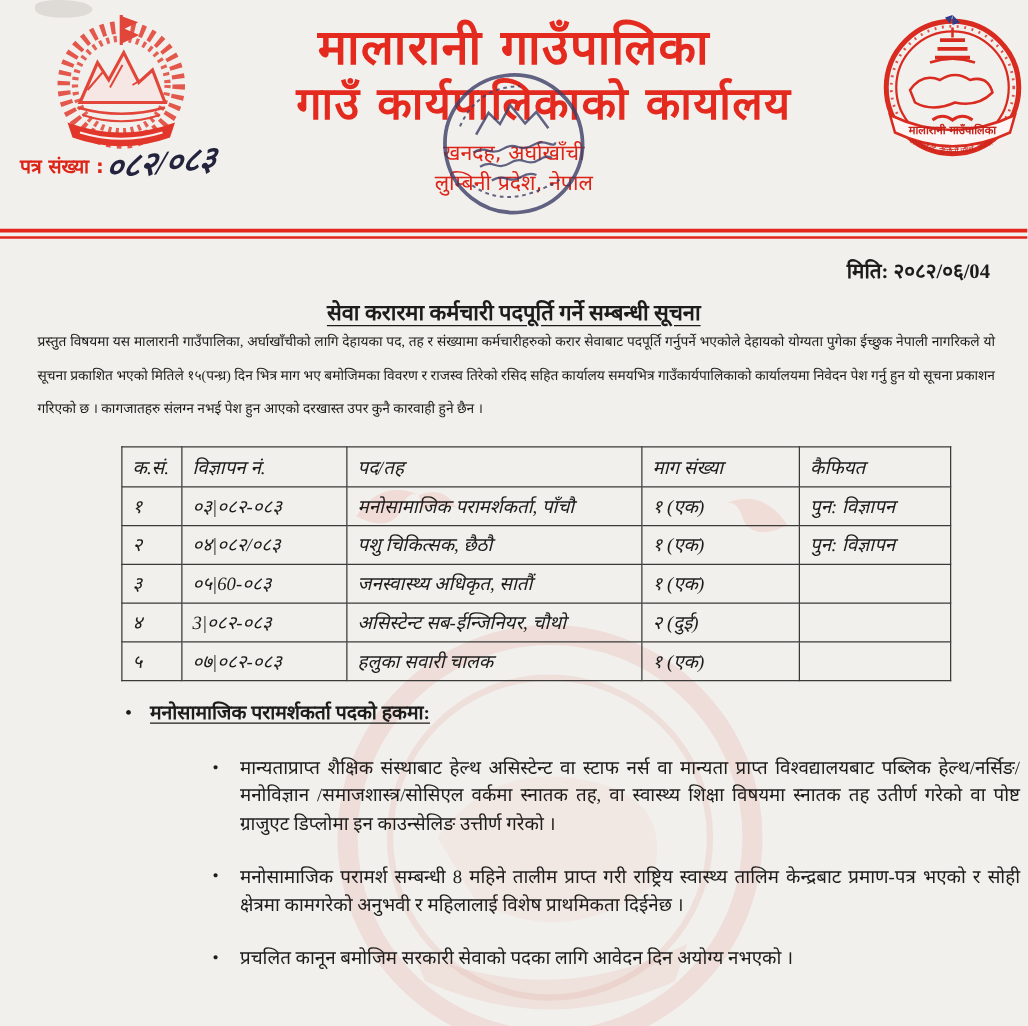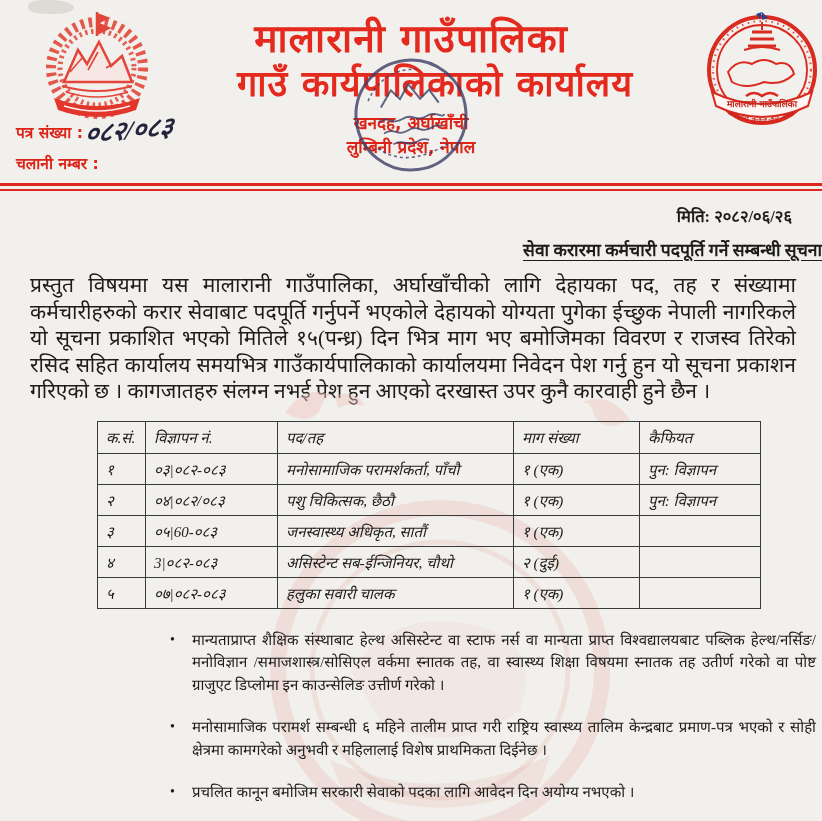--- a/index.html
+++ b/index.html
@@ -13,36 +13,36 @@
 
   
   .hdr{position:relative;height:196px;}
   .emblem-left{position:absolute;left:26px;top:6px;width:142px;height:122px;}
   .seal-right{position:absolute;right:0px;top:6px;width:120px;height:136px;}
   .stamp{position:absolute;left:348px;top:52px;width:126px;height:126px;opacity:.8;transform:rotate(-7deg);}
   .title-wrap{position:absolute;left:0;right:0;top:16px;text-align:center;
     font-family:"DejaVu Sans", sans-serif;color:#e42a1e;}
   .title1{font-size:39px;font-weight:bold;line-height:46px;letter-spacing:1px;}
   .title2{font-size:36px;font-weight:bold;line-height:44px;letter-spacing:1px;padding-left:48px;}
-  .addr{font-size:17px;font-weight:bold;line-height:24px;color:#dd2418;}
+  .addr{font-size:17px;font-weight:normal;line-height:24px;color:#dd2418;}
   .meta{position:absolute;left:16px;top:118px;font-family:"DejaVu Sans", sans-serif;
     color:#dd2418;font-weight:bold;font-size:15.5px;line-height:30px;white-space:nowrap;}
   .hand{display:inline-block;font-family:"Liberation Serif", serif;font-style:italic;
     font-weight:bold;color:#23233d;font-size:26px;transform:rotate(-5deg) skewX(-10deg);
     vertical-align:middle;margin-left:2px;position:relative;top:-3px;}
   .redline{position:absolute;left:0;right:0;top:183px;height:3px;
     border-top:3px solid #e2261b;border-bottom:2px solid #e2261b;}
   .smudge{position:absolute;left:28px;top:0;width:46px;height:14px;background:#b9b4ae;
     opacity:.35;border-radius:40% 60% 50% 50%;}
 
   
   .dateline{text-align:right;padding:8px 30px 0 0;font-size:16.5px;font-weight:bold;}
-  .notice-title{text-align:right;margin-top:10px;font-size:17.5px;font-weight:bold;
+  .notice-title{text-align:center;margin-top:10px;font-size:17.5px;font-weight:bold;
     text-decoration:underline;text-underline-offset:4px;}
-  .para{margin:11px 26px 0 30px;font-size:21px;line-height:26.5px;text-align:justify;}
+  .para{margin:0 26px 0 30px;font-size:11px;line-height:26.5px;text-align:justify;}
 
   table.vac{border-collapse:collapse;margin:16px 0 0 97px;table-layout:fixed;
     background:transparent;position:relative;z-index:2;}
   table.vac th, table.vac td{border:1.6px solid #3a3a38;padding:2px 8px;
     font-size:15px;text-align:left;vertical-align:middle;height:26px;font-weight:normal;font-style:italic;}
   table.vac th{height:27px;}
   col.c0{width:48px;}col.c1{width:132px;}col.c2{width:236px;}col.c3{width:126px;}col.c4{width:121px;}
 
   .quals{margin:12px 0 0 100px;position:relative;z-index:2;}
   .q-head{font-size:17px;font-weight:bold;text-decoration:underline;
@@ -133,29 +133,26 @@
         <path d="M42,90 q6,-3 12,0 q6,3 12,0 q6,-3 12,0" stroke-width="1.8"></path>
         <path d="M22,44 Q40,14 74,18" stroke-width="1.6" stroke-dasharray="3 3"></path>
         <path d="M26,92 Q52,116 96,96" stroke-width="1.6" stroke-dasharray="3 3"></path>
       </g>
     </svg>
 
     <div class="meta">
       <div>
         <span>पत्र संख्या :</span><span class="hand">०८२/०८३</span>
       </div>
-      <div>
-        <span>चलानी नम्बर :</span>
-      </div>
     </div>
 
     <div class="redline"></div>
   </div>
 
-  <div class="dateline">मिति: २०८२/०६/२६</div>
+  <div class="dateline">मिति: २०८२/०६/04</div>
 
   <div class="notice-title">सेवा करारमा कर्मचारी पदपूर्ति गर्ने सम्बन्धी सूचना</div>
 
   <div class="para">प्रस्तुत विषयमा यस मालारानी गाउँपालिका, अर्घाखाँचीको लागि देहायका पद, तह र संख्यामा कर्मचारीहरुको  करार सेवाबाट पदपूर्ति गर्नुपर्ने भएकोले देहायको योग्यता पुगेका ईच्छुक नेपाली नागरिकले यो सूचना प्रकाशित भएको मितिले १५(पन्ध्र) दिन भित्र माग भए बमोजिमका विवरण र राजस्व तिरेको रसिद सहित कार्यालय समयभित्र गाउँकार्यपालिकाको कार्यालयमा निवेदन पेश गर्नु हुन यो सूचना प्रकाशन गरिएको छ । कागजातहरु संलग्न नभई पेश हुन आएको दरखास्त उपर कुनै कारवाही हुने छैन ।</div>
 
   <table class="vac">
     <colgroup>
         <col class="c0">
         <col class="c1">
         <col class="c2">
@@ -205,23 +202,26 @@
         <td>०७|०८२-०८३</td>
         <td>हलुका सवारी चालक</td>
         <td>१ (एक)</td>
         <td></td>
       </tr>
     </tbody>
   </table>
 
   <div class="quals">
     <ul class="lvl1">
+      <li>
+        <span class="bold-underline">मनोसामाजिक परामर्शकर्ता पदको हकमा:</span>
+      </li>
     </ul>
     <ul class="lvl2">
       <li>मान्यताप्राप्त शैक्षिक संस्थाबाट हेल्थ असिस्टेन्ट वा स्टाफ नर्स वा मान्यता प्राप्त विश्वद्यालयबाट पब्लिक हेल्थ/नर्सिङ/मनोविज्ञान /समाजशास्त्र/सोसिएल वर्कमा स्नातक तह, वा स्वास्थ्य शिक्षा विषयमा स्नातक तह उतीर्ण गरेको वा पोष्ट ग्राजुएट डिप्लोमा इन काउन्सेलिङ उत्तीर्ण गरेको ।</li>
-      <li>मनोसामाजिक परामर्श सम्बन्धी ६ महिने तालीम प्राप्त गरी राष्ट्रिय स्वास्थ्य तालिम केन्द्रबाट प्रमाण-पत्र भएको र सोही क्षेत्रमा कामगरेको अनुभवी र महिलालाई विशेष प्राथमिकता दिईनेछ ।</li>
+      <li>मनोसामाजिक परामर्श सम्बन्धी 8 महिने तालीम प्राप्त गरी राष्ट्रिय स्वास्थ्य तालिम केन्द्रबाट प्रमाण-पत्र भएको र सोही क्षेत्रमा कामगरेको अनुभवी र महिलालाई विशेष प्राथमिकता दिईनेछ ।</li>
       <li>प्रचलित कानून बमोजिम सरकारी सेवाको पदका लागि आवेदन दिन अयोग्य नभएको ।</li>
 
     </ul>
 
   </div>
 
 </div>
 
 </body></html>

